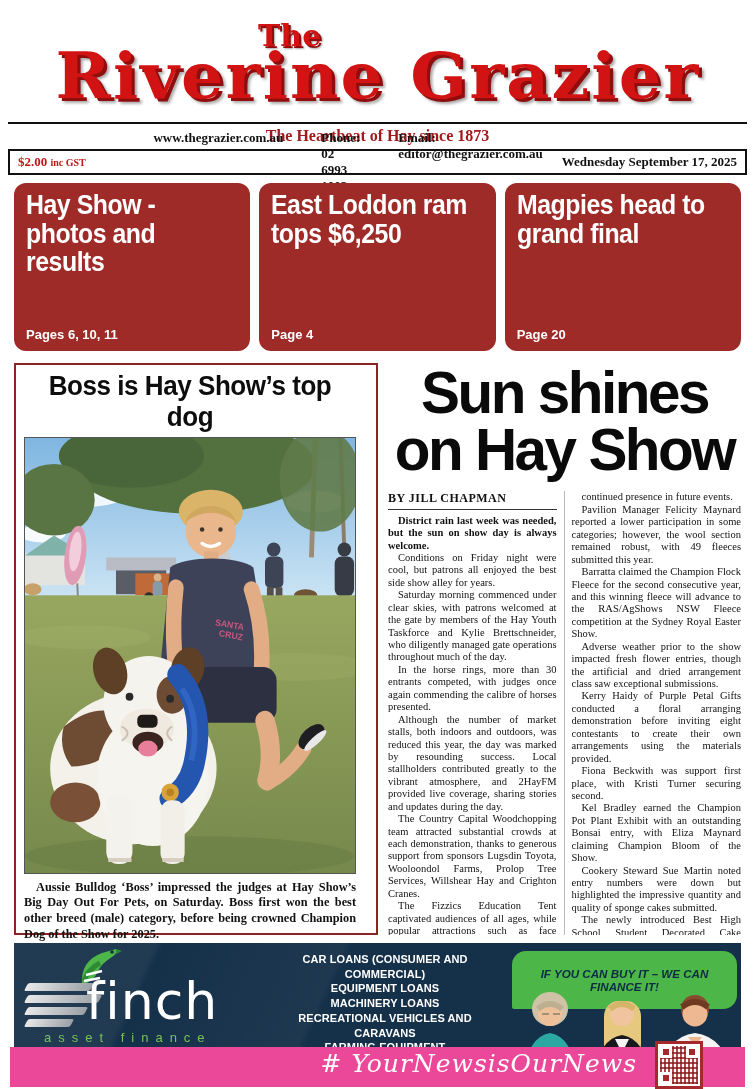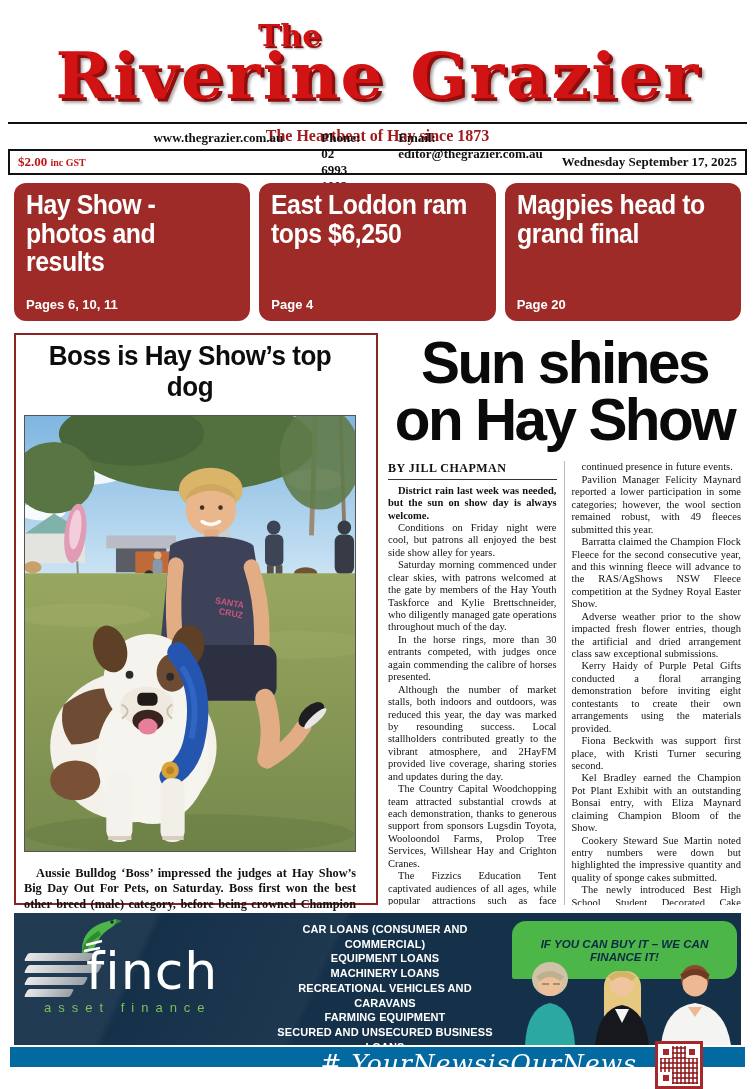--- a/index.html
+++ b/index.html
@@ -34,37 +34,37 @@
   .infobar {
     margin:0 8px; border:2px solid #111; display:flex; align-items:center;
     font-weight:bold; font-size:13px; padding:2px 8px; height:26px;
   }
   .infobar .price { color:#c01616; width:150px; }
   .infobar .price .sub { font-size:10px; }
   .infobar .contact { flex:1; display:flex; justify-content:center; gap:38px; }
   .infobar .date { width:215px; text-align:right; }
 
   
-  .promos { display:flex; gap:9px; margin:8px 14px 0 14px; height:138px; }
+  .promos { display:flex; gap:9px; margin:8px 14px 0 14px; height:168px; }
   .promo {
     flex:1; background:#9e2b27; border-radius:12px; color:#fff; padding:8px 10px 9px 12px;
     display:flex; flex-direction:column; font-family:"Liberation Sans", sans-serif;
   }
   .promo-title {
     font-size:27px; font-weight:bold; line-height:1.06; letter-spacing:-0.5px;
     display:inline-block; transform:scaleX(.92); transform-origin:left top; white-space:pre-line;
   }
   .promo-page { margin-top:auto; font-size:13px; font-weight:bold; }
 
   
   .content { display:flex; margin:12px 14px 0 14px; gap:10px; height:572px; }
 
   .left-box {
     width:364px; border:2px solid #8b2423; padding:4px 20px 6px 8px; background:#fff;
-    display:flex; flex-direction:column;gap:8px;
+    display:flex; flex-direction:column;
   }
   .left-headline {
     text-align:center; font-family:"Liberation Sans", sans-serif; font-weight:bold;
     font-size:28px; color:#0d0d0d; letter-spacing:-0.5px; line-height:1.1;
     transform:scaleX(.93); transform-origin:center; margin:2px 0 4px 0;
   }
   .photo { width:100%; height:437px; border:1px solid #555; overflow:hidden; flex:none; }
   .photo svg { display:block; width:100%; height:100%; }
   .caption { margin-top:6px; font-weight:bold; font-size:12.3px; line-height:1.28; text-align:justify; }
   .caption p { text-indent:12px; }
@@ -111,21 +111,21 @@
   .ad-right { flex:1; position:relative; }
   .banner {
     position:absolute; left:8px; right:4px; top:8px; background:#4cb648; color:#0e2b44;
     font-weight:bold; font-style:italic; font-size:11.6px; text-align:center;
     padding:16px 4px; border-radius:14px 14px 14px 2px;
   }
   .people { position:absolute; left:0; right:0; bottom:0; height:94px; }
 
   
   .bottom-bar {
-    position:absolute; left:10px; right:10px; top:1047px; height:20px; background:#0369a1;
+    position:absolute; left:10px; right:10px; top:1047px; height:40px; background:#ec4899;
   }
   .hashtag {
     position:absolute; right:108px; top:2px; color:#fff; font-family:"DejaVu Serif", serif;
     font-style:italic; font-size:25px; letter-spacing:1px;
   }
   .qr {
     position:absolute; right:42px; top:-6px; width:48px; height:48px; background:#fff;
     border:3px solid #a5292b; overflow:hidden;
   }
   .qr .noise {

